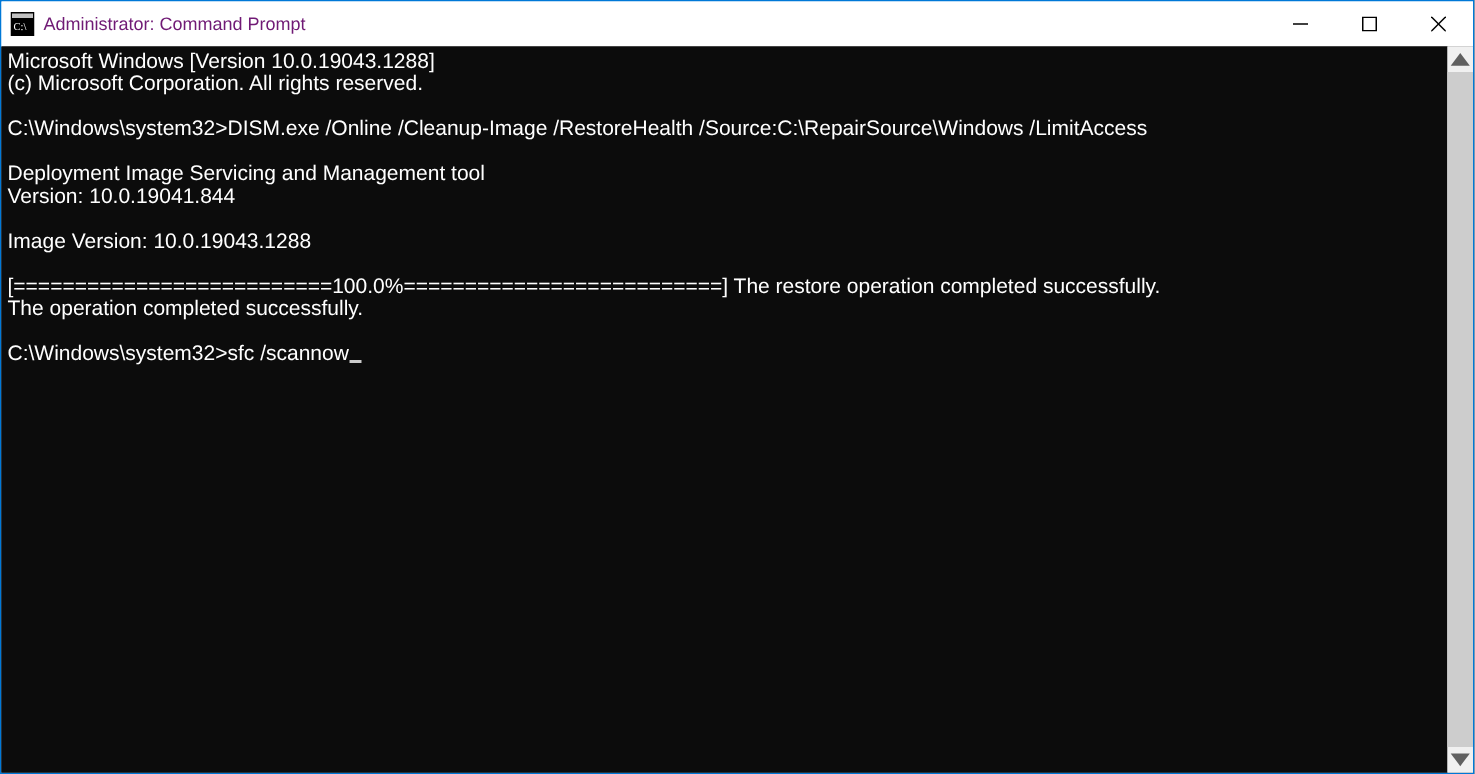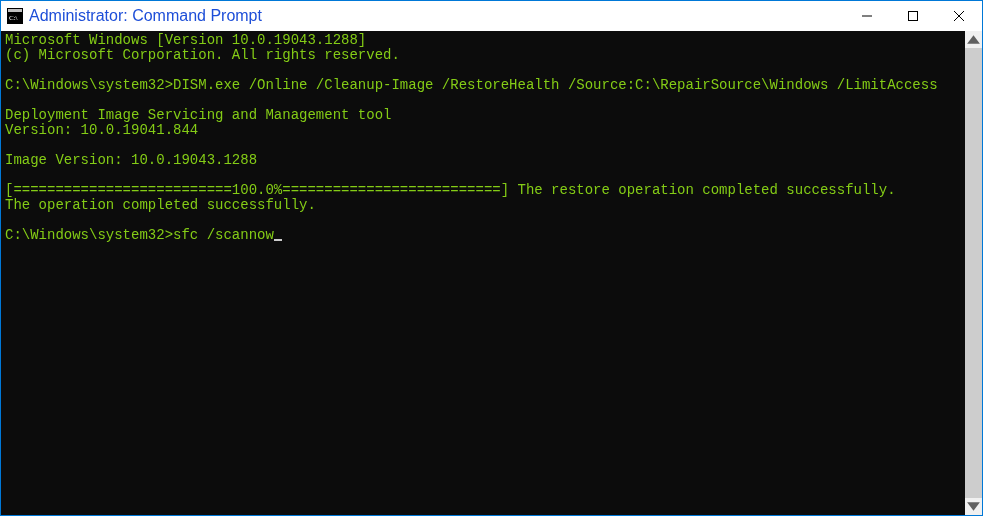--- a/index.html
+++ b/index.html
@@ -29,22 +29,22 @@
   .titlebar-icon {
     width: 16px;
     height: 16px;
     margin-right: 6px;
     display: flex;
     align-items: center;
     justify-content: center;
   }
   .titlebar-icon svg { width: 16px; height: 16px; }
   .titlebar-title {
-    font-size: 16px;
-    color: #1d4ed8;
+    font-size: 12px;
+    color: #701a75;
     flex: 0 0 auto;
   }
   .titlebar-spacer { flex: 1; }
   .titlebar-controls {
     display: flex;
     height: 100%;
   }
   .tb-btn {
     width: 46px;
     height: 30px;
@@ -59,22 +59,22 @@
   .tb-btn svg { width: 10px; height: 10px; }
   .terminal-area {
     flex: 1;
     display: flex;
     background: #000;
     min-height: 0;
   }
   .terminal {
     flex: 1;
     background: #0c0c0c;
-    color: #84cc16;
-    font-family: Liberation Mono, monospace;
+    color: #ffffff;
+    font-family: Liberation Sans, sans-serif;
     font-size: 14px;
     line-height: 15px;
     padding: 2px 4px 4px 4px;
     white-space: pre;
     overflow: hidden;
   }
   .scrollbar {
     width: 17px;
     background: #f0f0f0;
     display: flex;

